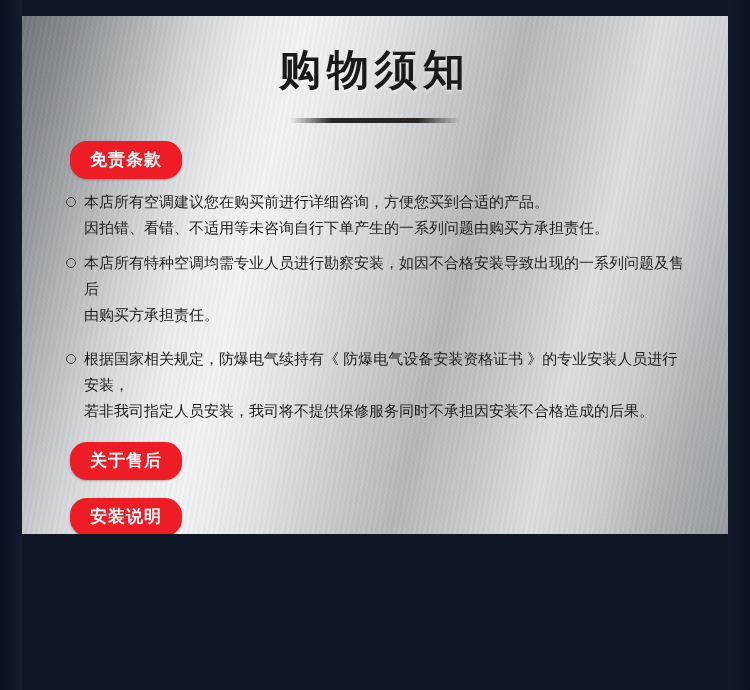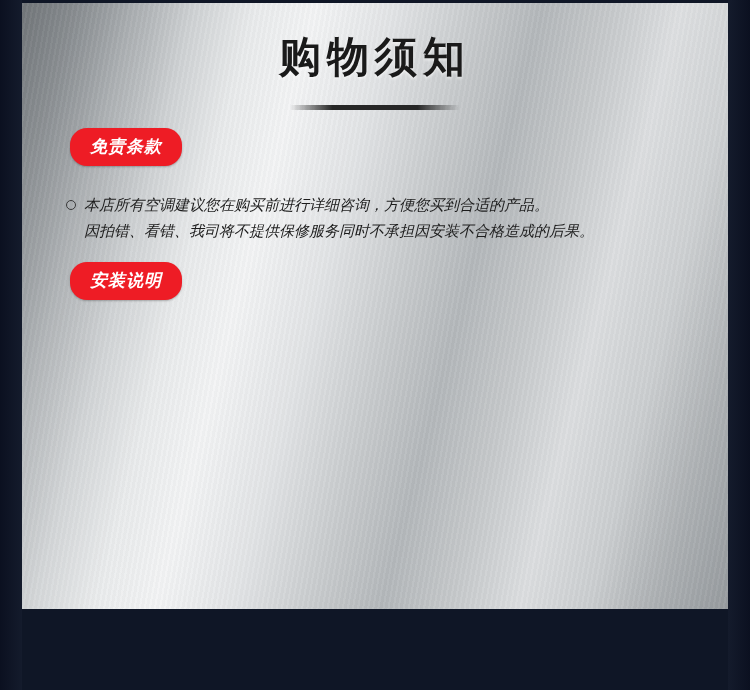--- a/index.html
+++ b/index.html
@@ -26,23 +26,23 @@
     bottom: 0;
     width: 22px;
     background: linear-gradient(to right, #0b1020, #141b2c);
   }
   .rail.left { left: 0; }
   .rail.right { right: 0; background: linear-gradient(to left, #0b1020, #141b2c); }
 
   .sheet {
     position: absolute;
     left: 22px;
-    top: 3px;
+    top: 16px;
     width: 706px;
-    height: 606px;
+    height: 518px;
     background:
       linear-gradient(105deg,
         #5a5f63 0%,
         #7b8084 6%,
         #a9adb0 13%,
         #cfd2d4 20%,
         #e9ebec 27%,
         #f3f4f5 34%,
         #e2e4e6 43%,
         #c9ccce 52%,
@@ -81,37 +81,37 @@
     text-shadow: 0 2px 3px rgba(255,255,255,0.6);
   }
   .title-underline {
     width: 170px;
     height: 5px;
     margin: 20px auto 0 auto;
     background: linear-gradient(to right, rgba(30,30,30,0), #262626 25%, #262626 75%, rgba(30,30,30,0));
     border-radius: 2px;
   }
 
-  .section { margin-top: 18px; font-style: italic; }
+  .section { margin-top: 18px; }
   .section:first-of-type { margin-top: 22px; }
 
   .tag {
     display: inline-block;
     background: #ee1c25;
     color: #ffffff;
     font-size: 17px;
     font-weight: bold;
     letter-spacing: 1px;
     padding: 7px 20px 8px 20px;
     border-radius: 17px;
     margin-left: 8px;
     box-shadow: 0 1px 2px rgba(0,0,0,0.25);
   }
 
-  .items { margin-top: 26px; }
+  .items { margin-top: 10px; }
 
   .item {
     position: relative;
     padding-left: 22px;
     margin-top: 9px;
     font-size: 15px;
     line-height: 26px;
     color: #1c1c1c;
   }
   .item:first-child { margin-top: 6px; }
@@ -139,29 +139,42 @@
 
       <div class="title">购物须知</div>
       <div class="title-underline"></div>
 
       <div class="section">
         <div class="tag">免责条款</div>
         <div class="items">
           <div class="item">
             <span class="bullet"></span>
             <span>本店所有空调建议您在购买前进行详细咨询，方便您买到合适的产品。</span>
-            <span class="line2">因拍错、看错、我司将不提供保修服务同时不承担因安装不合格造成的后果。</span>
+            <span class="line2">因拍错、看错、不适用等未咨询自行下单产生的一系列问题由购买方承担责任。</span>
+          </div>
+          <div class="item">
+            <span class="bullet"></span>
+            <span>本店所有特种空调均需专业人员进行勘察安装，如因不合格安装导致出现的一系列问题及售后</span>
+            <span class="line2">由购买方承担责任。</span>
           </div>
         </div>
       </div>
 
       <div class="section">
+        <div class="items">
+          <div class="item">
+            <span class="bullet"></span>
+            <span>根据国家相关规定，防爆电气续持有《 防爆电气设备安装资格证书 》的专业安装人员进行安装，</span>
+            <span class="line2">若非我司指定人员安装，我司将不提供保修服务同时不承担因安装不合格造成的后果。</span>
+          </div>
+        </div>
       </div>
 
       <div class="section">
+        <div class="tag">关于售后</div>
       </div>
 
       <div class="section">
         <div class="tag">安装说明</div>
         
       </div>
 
     </div>
   </div>
 </div>

